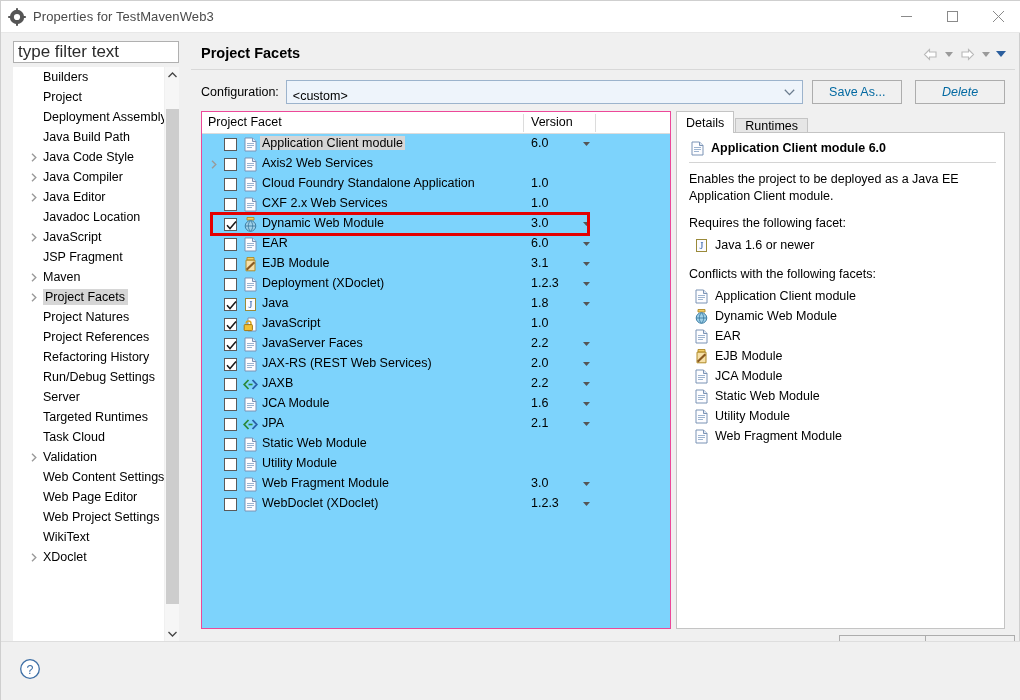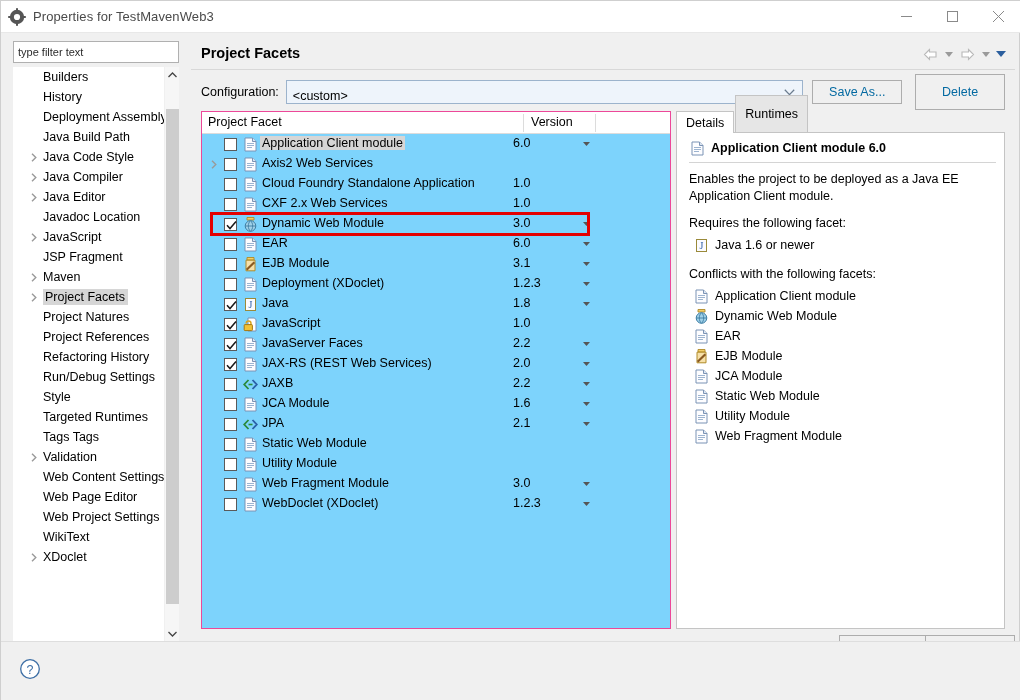--- a/index.html
+++ b/index.html
@@ -47,21 +47,21 @@
     position: absolute; left: 6px; top: 36px;
     width: 178px; height: 602px;
     background: #f0f0f0;
   }
   .filter-box {
     position: absolute; left: 6px; top: 4px;
     width: 166px; height: 22px;
     background: #ffffff;
     border: 1px solid #b0b0b0;
     font-family: "Liberation Sans", sans-serif;
-    font-size: 11px;
+    font-size: 17px;
     color: #000;
     padding: 8px 4px;
     outline: none;
   }
   .filter-box::placeholder { color: #2b2b2b; opacity: 1; }
 
   .tree {
     position: absolute; left: 6px; top: 30px;
     width: 166px; height: 590px;
     background: #ffffff;
@@ -168,21 +168,21 @@
   }
   .btn {
     background: #f0f0f0;
     border: 1px solid #adadad;
     font-family: "Liberation Sans", sans-serif;
     font-size: 12.5px;
     color: #0369a1;
     display: flex; align-items: center; justify-content: center;
   }
   .btn-saveas { width: 92px; height: 24px; margin-left: 9px; }
-  .btn-delete { width: 92px; height: 36px; margin-left: 13px; }
+  .btn-delete { width: 92px; height: 24px; margin-left: 13px; font-style: italic; }
 
   
   .facets {
     position: absolute; left: 10px; top: 74px;
     width: 470px; height: 518px;
     background: #7dd3fc;
     border: 1px solid #ec4899;
     overflow: hidden;
   }
   .facets-head {
@@ -217,21 +217,21 @@
     width: 15px; height: 15px;
   }
   .fr-label {
     position: absolute; left: 60px; top: 2px;
     white-space: nowrap;
   }
   .facet-row.highlighted-label .fr-label {
     background: #d6d6d6; padding: 0 2px; left: 58px;
   }
   .fr-version {
-    position: absolute; left: 311px; top: 2px;
+    position: absolute; left: 329px; top: 2px;
   }
   .fr-caret {
     position: absolute; left: 378px; top: 0; height: 20px;
     width: 12px;
     display: flex; align-items: center; justify-content: center;
   }
   .red-box {
     position: absolute; left: 8px; top: 106px;
     width: 380px; height: 24px;
     border: 3px solid #e40000;
@@ -242,21 +242,21 @@
   .details {
     position: absolute; left: 485px; top: 74px;
     width: 329px; height: 518px;
   }
   .tabs {
     position: relative; height: 22px;
     border-bottom: 1px solid #c4c4c4;
     display: flex; align-items: flex-end;
   }
   .tab {
-    height: 37px; padding: 0 9px;
+    height: 14px; padding: 0 9px;
     font-size: 12.5px;
     display: flex; align-items: center;
     background: #e6e6e6;
     border: 1px solid #c4c4c4;
     border-bottom: none;
     margin-right: 1px;
   }
   .tab.active {
     background: #ffffff;
     position: relative; z-index: 2;
@@ -363,21 +363,21 @@
       </div>
     </div>
   </div>
 
   <div class="sidebar">
     <input class="filter-box" type="text" placeholder="type filter text" style="">
 
     <div class="tree">
       <div class="tree-items" id="tree-items">
           <div class="tree-item"><span class="ti-label">Builders</span></div>
-          <div class="tree-item"><span class="ti-label">History</span></div>
+          <div class="tree-item"><span class="ti-label">Project</span></div>
           <div class="tree-item"><span class="ti-label">Deployment Assembly</span></div>
           <div class="tree-item"><span class="ti-label">Java Build Path</span></div>
           <div class="tree-item"><span class="ti-arrow">
               <svg width="6" height="9" viewBox="0 0 6 9">
                 <path d="M1 0.7 L4.8 4.5 L1 8.3" stroke="#9a9a9a" stroke-width="1.4" fill="none"></path>
               </svg>
             </span><span class="ti-label">Java Code Style</span></div>
           <div class="tree-item"><span class="ti-arrow">
               <svg width="6" height="9" viewBox="0 0 6 9">
                 <path d="M1 0.7 L4.8 4.5 L1 8.3" stroke="#9a9a9a" stroke-width="1.4" fill="none"></path>
@@ -402,23 +402,23 @@
             </span><span class="ti-label">Maven</span></div>
           <div class="tree-item selected"><span class="ti-arrow">
               <svg width="6" height="9" viewBox="0 0 6 9">
                 <path d="M1 0.7 L4.8 4.5 L1 8.3" stroke="#9a9a9a" stroke-width="1.4" fill="none"></path>
               </svg>
             </span><span class="ti-label">Project Facets</span></div>
           <div class="tree-item"><span class="ti-label">Project Natures</span></div>
           <div class="tree-item"><span class="ti-label">Project References</span></div>
           <div class="tree-item"><span class="ti-label">Refactoring History</span></div>
           <div class="tree-item"><span class="ti-label">Run/Debug Settings</span></div>
-          <div class="tree-item"><span class="ti-label">Style</span></div>
+          <div class="tree-item"><span class="ti-label">Server</span></div>
           <div class="tree-item"><span class="ti-label">Targeted Runtimes</span></div>
-          <div class="tree-item"><span class="ti-label">Tags Tags</span></div>
+          <div class="tree-item"><span class="ti-label">Task Cloud</span></div>
           <div class="tree-item"><span class="ti-arrow">
               <svg width="6" height="9" viewBox="0 0 6 9">
                 <path d="M1 0.7 L4.8 4.5 L1 8.3" stroke="#9a9a9a" stroke-width="1.4" fill="none"></path>
               </svg>
             </span><span class="ti-label">Validation</span></div>
           <div class="tree-item"><span class="ti-label">Web Content Settings</span></div>
           <div class="tree-item"><span class="ti-label">Web Page Editor</span></div>
           <div class="tree-item"><span class="ti-label">Web Project Settings</span></div>
           <div class="tree-item"><span class="ti-label">WikiText</span></div>
           <div class="tree-item"><span class="ti-arrow">

